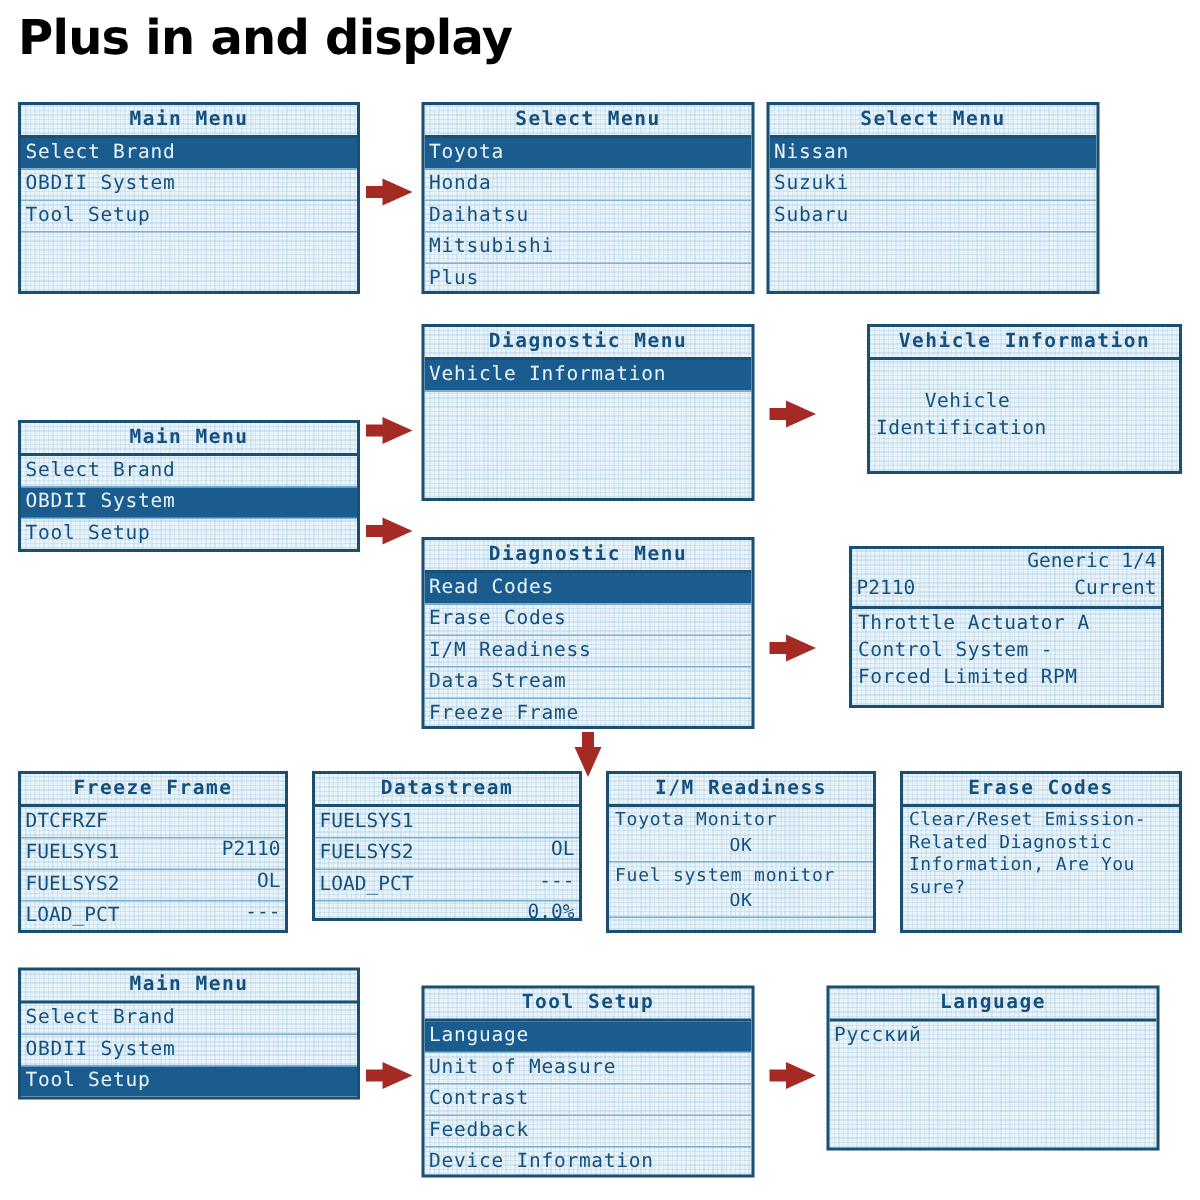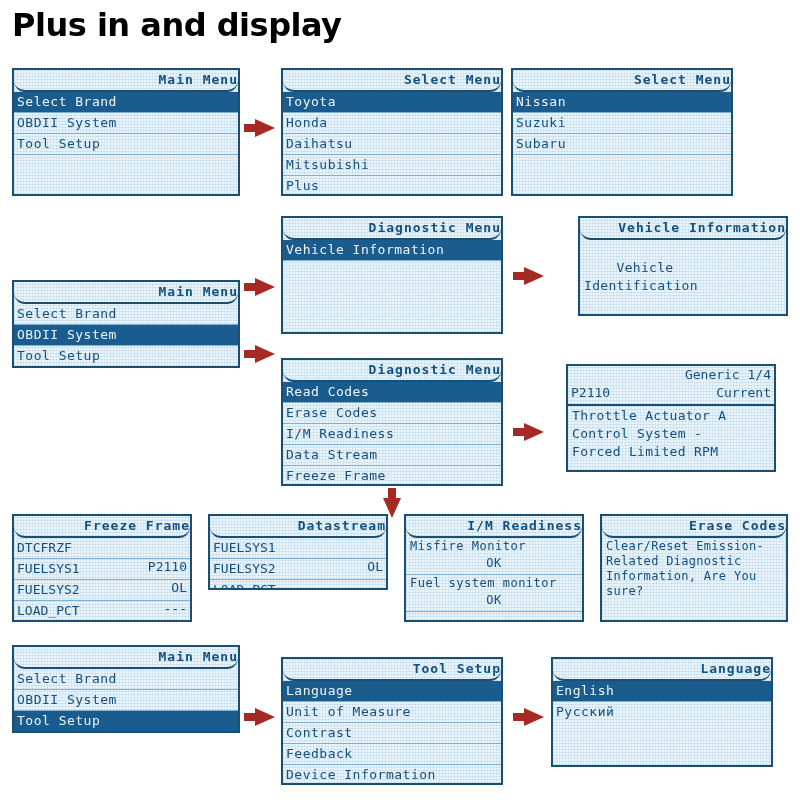--- a/index.html
+++ b/index.html
@@ -27,29 +27,28 @@
     background:
        repeating-linear-gradient(0deg, rgba(120,170,200,.20) 0 1px, rgba(255,255,255,0) 1px 3px),
        repeating-linear-gradient(90deg, rgba(120,170,200,.16) 0 1px, rgba(255,255,255,0) 1px 3px),
        #eaf4fb;
     color:#14507f;
     font-size:13px;
     line-height:20px;
     overflow:hidden;
   }
   .scr-title{
-    text-align:right;
+    text-align:center;
     font-weight:bold;
     letter-spacing:1px;
     color:#14507f;
     border-bottom:2px solid #1b4f72;
     height:20px;
     line-height:19px;
     white-space:nowrap;
-    border-radius:11px;
   }
   .rows{padding:0;}
   .row{
     height:20px;
     line-height:19px;
     padding:0 3px;
     border-bottom:1px solid #7fb0d0;
     white-space:nowrap;
     letter-spacing:.5px;
   }
@@ -215,21 +214,21 @@
       <span class="v">---</span>
     </div>
     <div class="drow">
       <span class="k">LOAD_PCT</span>
       <span class="v">0.0%</span>
     </div>
 
   </div>
 </div>
 
-<div class="screen" style="left:208px;top:514px;width:180px;height:76px;">
+<div class="screen" style="left:208px;top:514px;width:180px;height:100px;">
   <div class="scr-title">Datastream</div>
   <div class="rows">
     <div class="drow">
       <span class="k">FUELSYS1</span>
       <span class="v">OL</span>
     </div>
     <div class="drow">
       <span class="k">FUELSYS2</span>
       <span class="v">---</span>
     </div>
@@ -238,21 +237,21 @@
       <span class="v">0.0%</span>
     </div>
 
   </div>
 </div>
 
 <div class="screen" style="left:404px;top:514px;width:180px;height:108px;">
   <div class="scr-title">I/M Readiness</div>
   <div class="rows">
     <div class="row plain" style="height:36px;border-bottom:1px solid #7fb0d0;font-size:12px;line-height:17px;white-space:normal;">
-      <span>Misfire Monitor</span>
+      <span>Toyota Monitor</span>
       <span class="right">OK</span>
     </div>
     <div class="row plain" style="height:36px;border-bottom:1px solid #7fb0d0;font-size:12px;line-height:17px;white-space:normal;">
       <span>Fuel system monitor</span>
       <span class="right">OK</span>
     </div>
     <div class="row plain" style="height:32px;font-size:12px;line-height:16px;white-space:pre-line;position:relative;">
       
       
     </div>
@@ -289,16 +288,15 @@
     <div class="row nb">Device Information</div>
   </div>
 </div>
 
 <div class="arrow rstem" style="left:513px;top:713px;width:14px;"></div>
 <div class="arrow r" style="left:524px;top:708px;"></div>
 
 <div class="screen" style="left:551px;top:657px;width:222px;height:110px;">
   <div class="scr-title">Language</div>
   <div class="rows">
-    <div class="row sel">English</div>
     <div class="row nb">Русский</div>
   </div>
 </div>
 
 </body></html>

